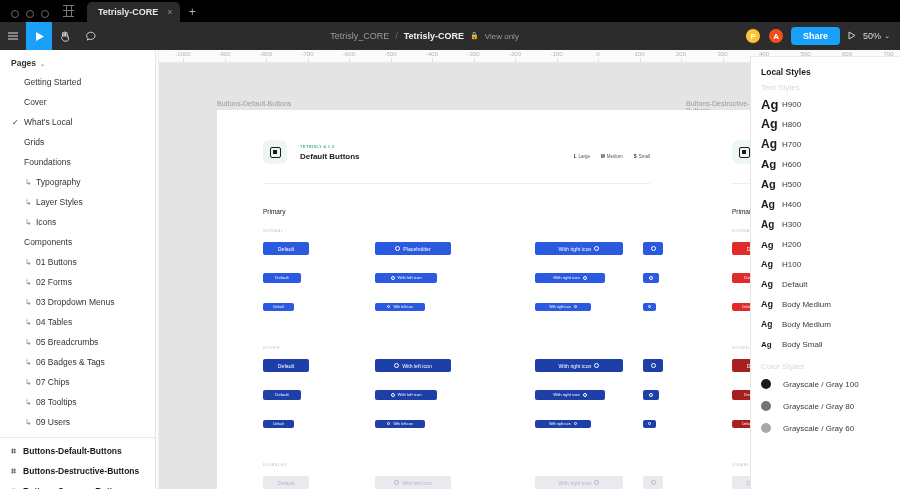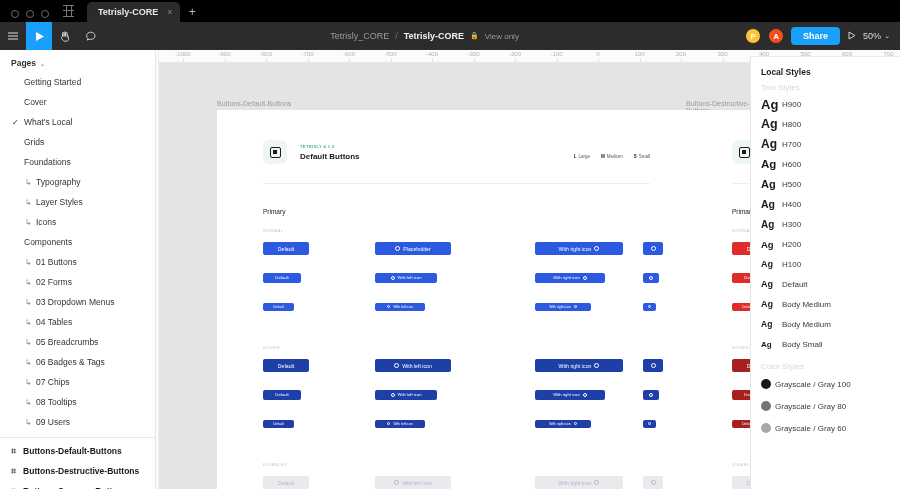--- a/index.html
+++ b/index.html
@@ -163,21 +163,21 @@
   .swatch { width: 7px; height: 7px; background: #e4e4e4; border: 1px solid #ccc; margin-left: 4px; }
   .rp-divider { height: 1px; background: #ececec; }
   .rp-section { font-size: 8.5px; font-weight: bold; color: #1b1b1b; padding: 10px 10px 6px 10px; }
   .rp-sub { font-size: 8px; color: #d8d8d8; padding: 0 10px 2px 10px; }
   .style-row {
     height: 20px; display: flex; align-items: center; gap: 7px; padding: 0 10px;
     cursor: pointer;
   }
   .style-row .ag { font-weight: bold; color: #1b1b1b; width: 14px; }
   .style-row .nm { font-size: 8px; color: #3a3a3a; }
-  .color-row { height: 22px; display: flex; align-items: center; gap: 4px; padding: 0 10px; cursor: pointer; }
+  .color-row { height: 22px; display: flex; align-items: center; gap: 12px; padding: 0 10px; cursor: pointer; }
   .color-row .sw { width: 10px; height: 10px; border-radius: 50%; flex: none; }
   .color-row .nm { font-size: 8px; color: #3a3a3a; }
 </style>
 </head>
 <body>
 
 <div id="app">
 
   <div class="tabstrip">
     <div class="traffic">

